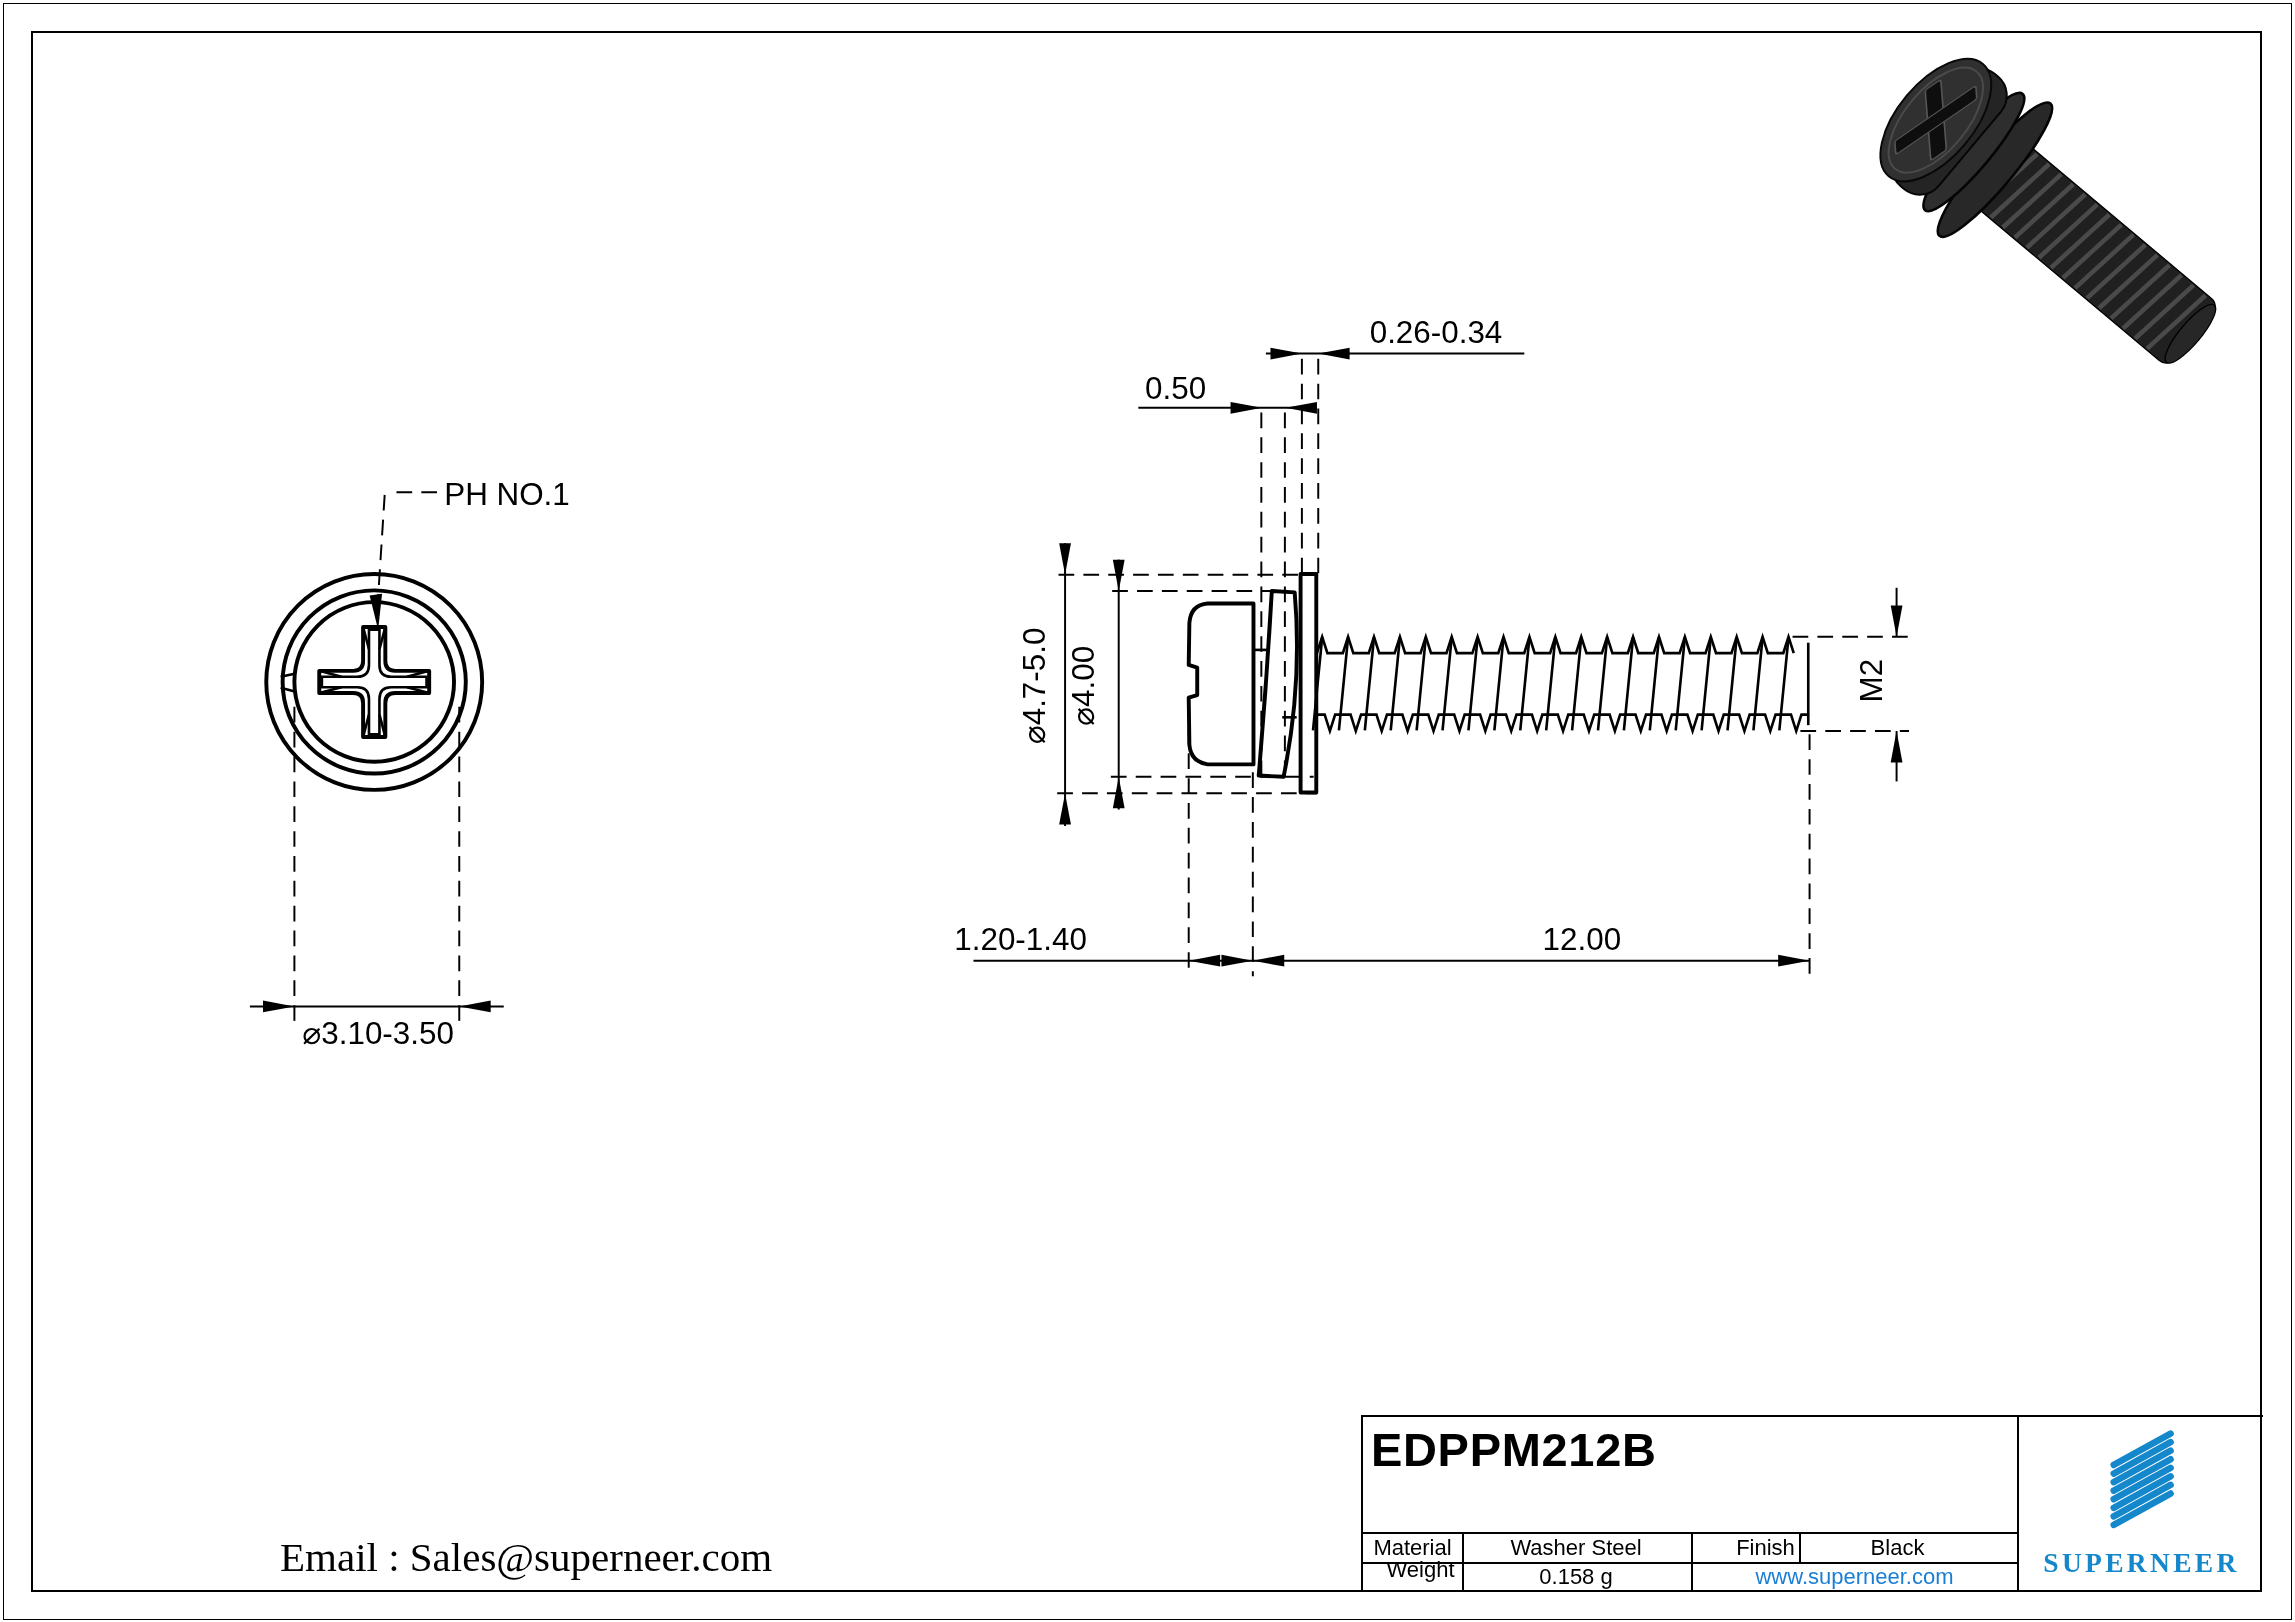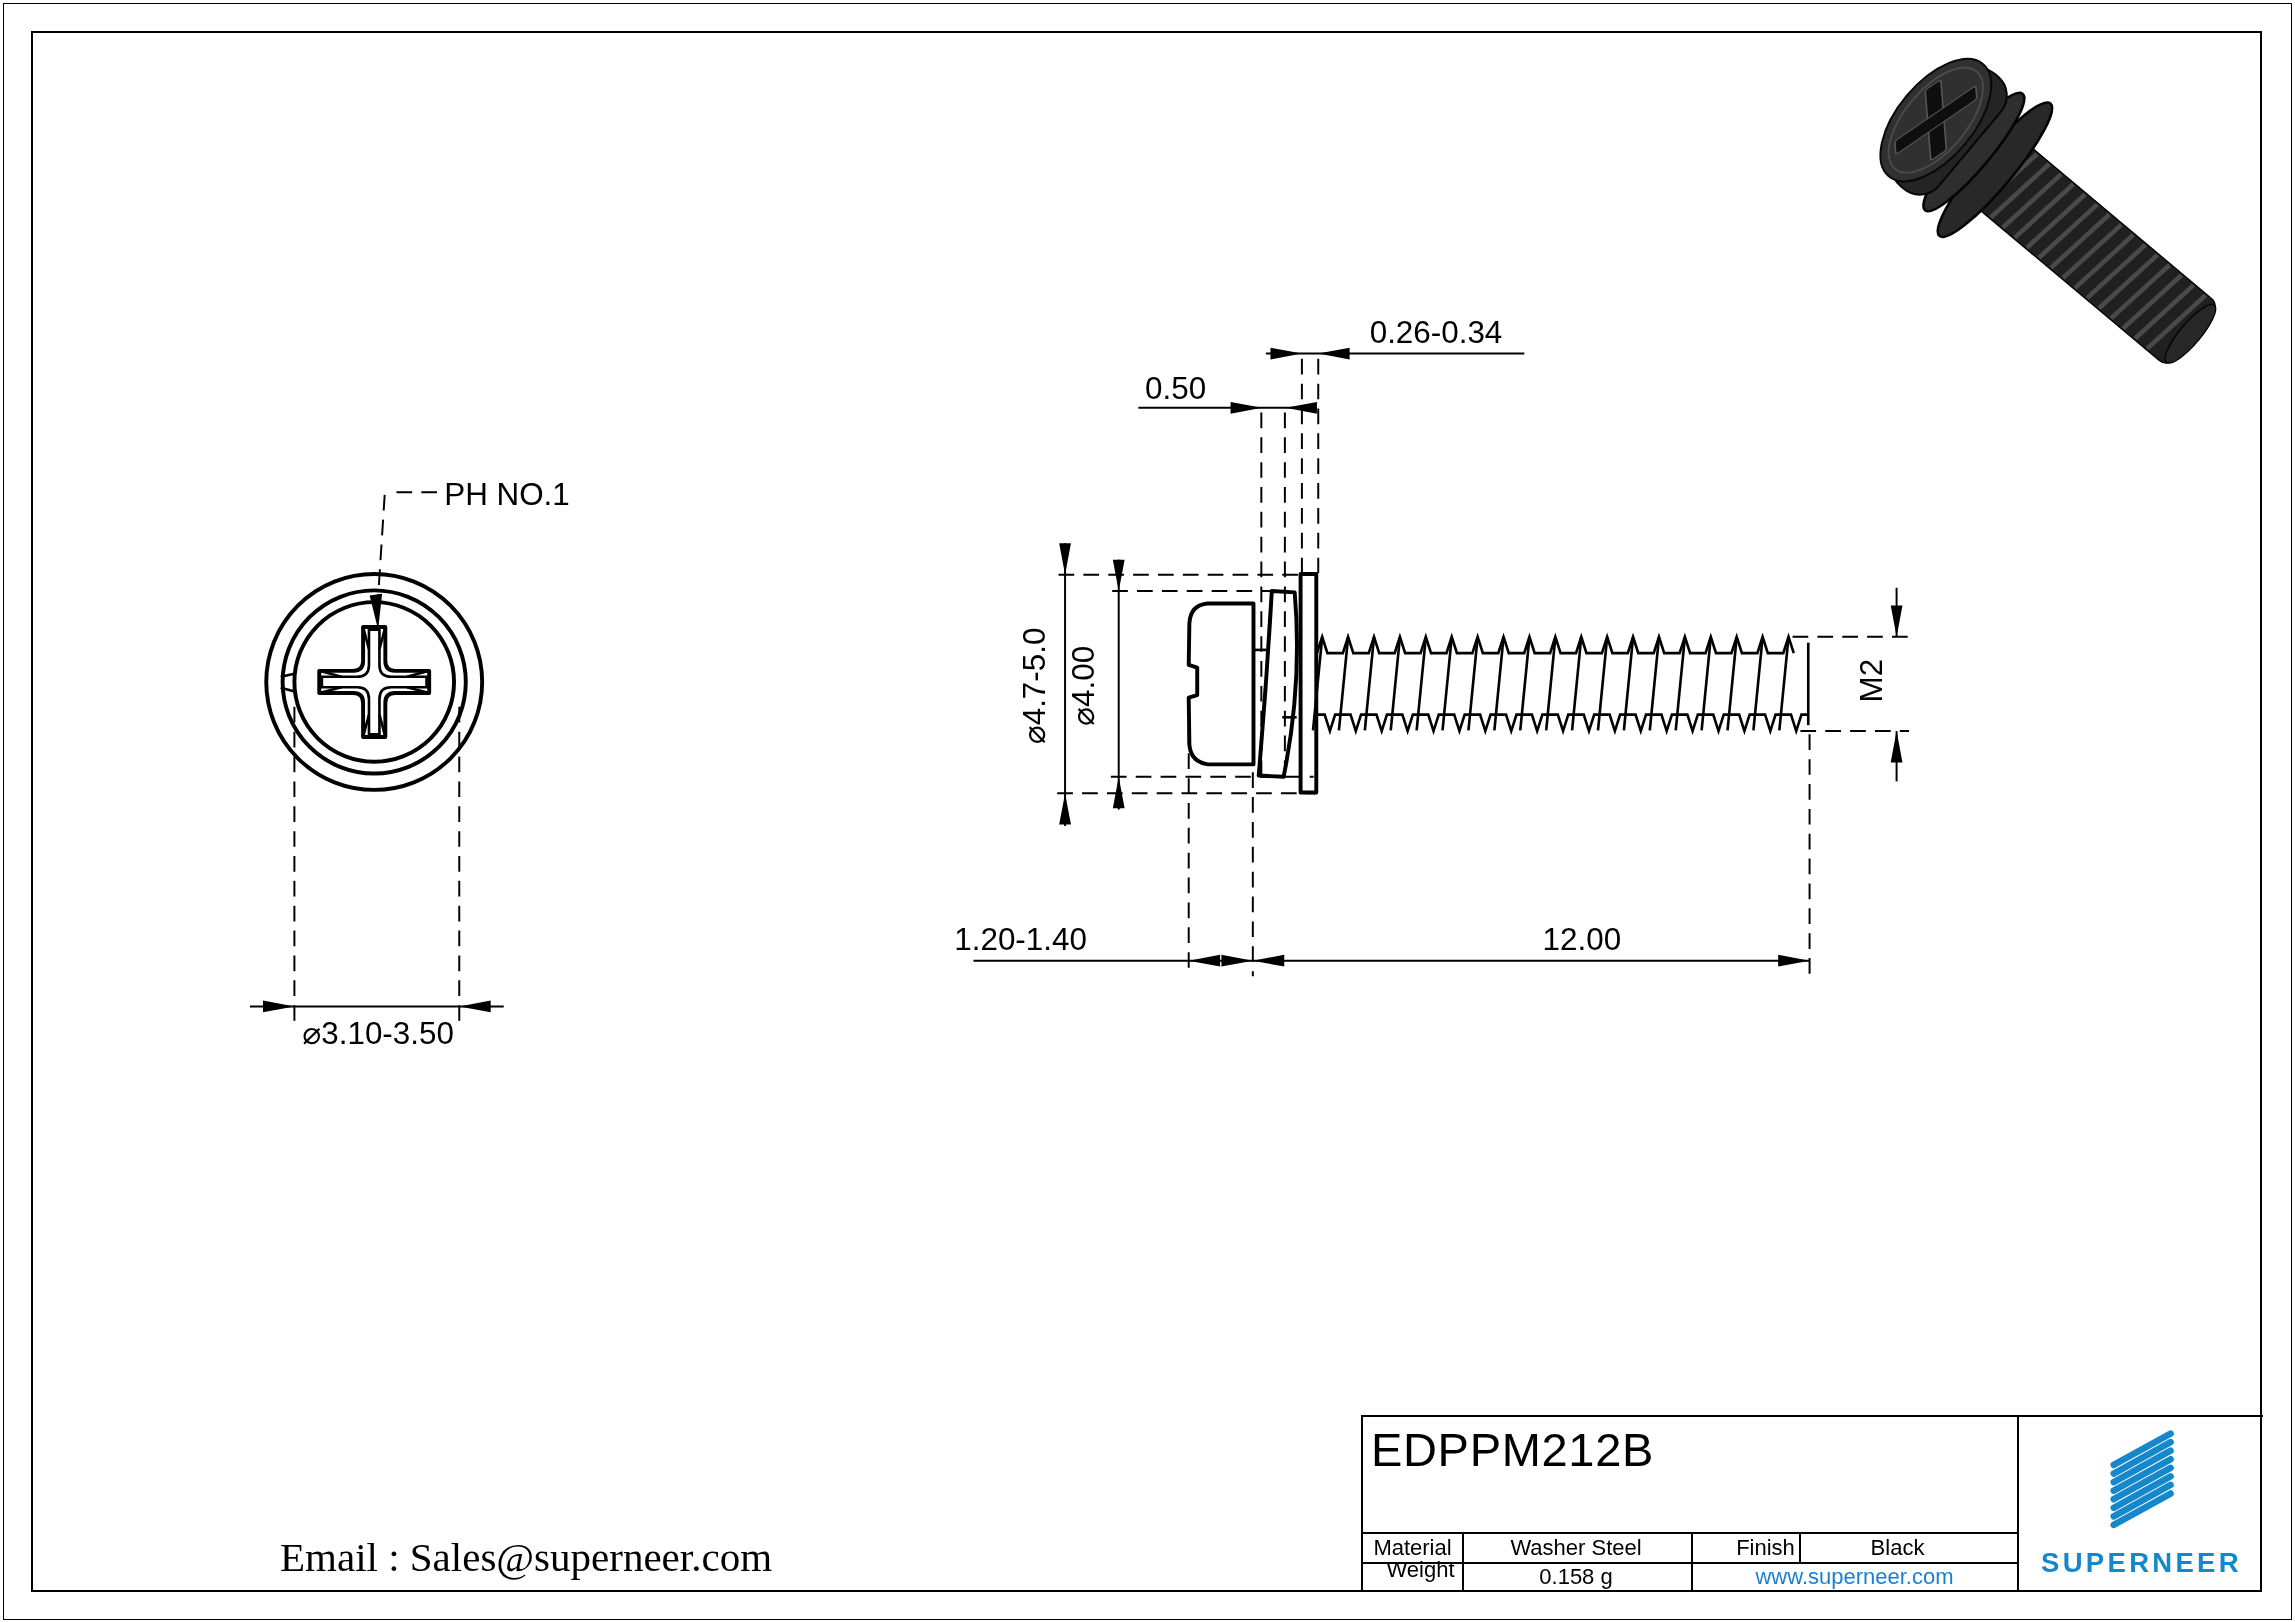--- a/index.html
+++ b/index.html
@@ -12,27 +12,27 @@
   svg.drawing{position:absolute;left:0;top:0;width:2295px;height:1623px;}
   svg .obj{stroke:#000;stroke-width:6;fill:none;stroke-linejoin:round;stroke-linecap:round;}
   svg .objw{stroke:#000;stroke-width:6;fill:#fff;stroke-linejoin:round;}
   svg .thin{stroke:#000;stroke-width:4;fill:none;}
   svg .dim{stroke:#000;stroke-width:3;fill:none;}
   svg .dash{stroke:#000;stroke-width:3;fill:none;stroke-dasharray:24 14;}
   svg .arr{fill:#000;stroke:none;}
   svg text{font-family:"Liberation Sans","DejaVu Sans",sans-serif;font-size:48px;fill:#000;}
   
   .tb{position:absolute;left:1361px;top:1415px;width:902px;height:177px;border-left:2px solid #000;border-top:2px solid #000;box-sizing:border-box;}
-  .tb .pn{position:absolute;left:7.9px;top:5.2px;font-size:47px;font-weight:normal;letter-spacing:0.7px;}
+  .tb .pn{position:absolute;left:7.9px;top:5.2px;font-size:47px;font-weight:bold;letter-spacing:0.7px;}
   .tb .desc{position:absolute;left:7.9px;top:63px;width:641px;font-size:23.6px;line-height:24px;}
   .tb .hline{position:absolute;left:0;width:654px;border-top:2px solid #000;height:0;}
   .tb .vline{position:absolute;border-left:2px solid #000;width:0;}
   .tb .cell{position:absolute;display:flex;align-items:center;justify-content:center;font-size:22px;}
   .tb .cell.lbl{justify-content:center;}
-  .logo-box{position:absolute;left:654px;top:0;width:245px;height:175px;border-left:2px solid #000;}
+  .logo-box{position:absolute;left:654px;top:0;width:245px;height:175px;border-left:2px solid #000;font-family:Liberation Serif, serif;}
   .brand{position:absolute;left:0;top:130px;width:245px;text-align:center;font-size:27.5px;font-weight:bold;letter-spacing:3.3px;}
   .email-line{position:absolute;left:280px;top:1533px;font-size:41px;font-family:Liberation Serif, serif;}
   .www{color:inherit;text-decoration:none;}
 </style>
 </head>
 <body>
 
 <div class="sheet">
 
   <div class="outer-border"></div>

